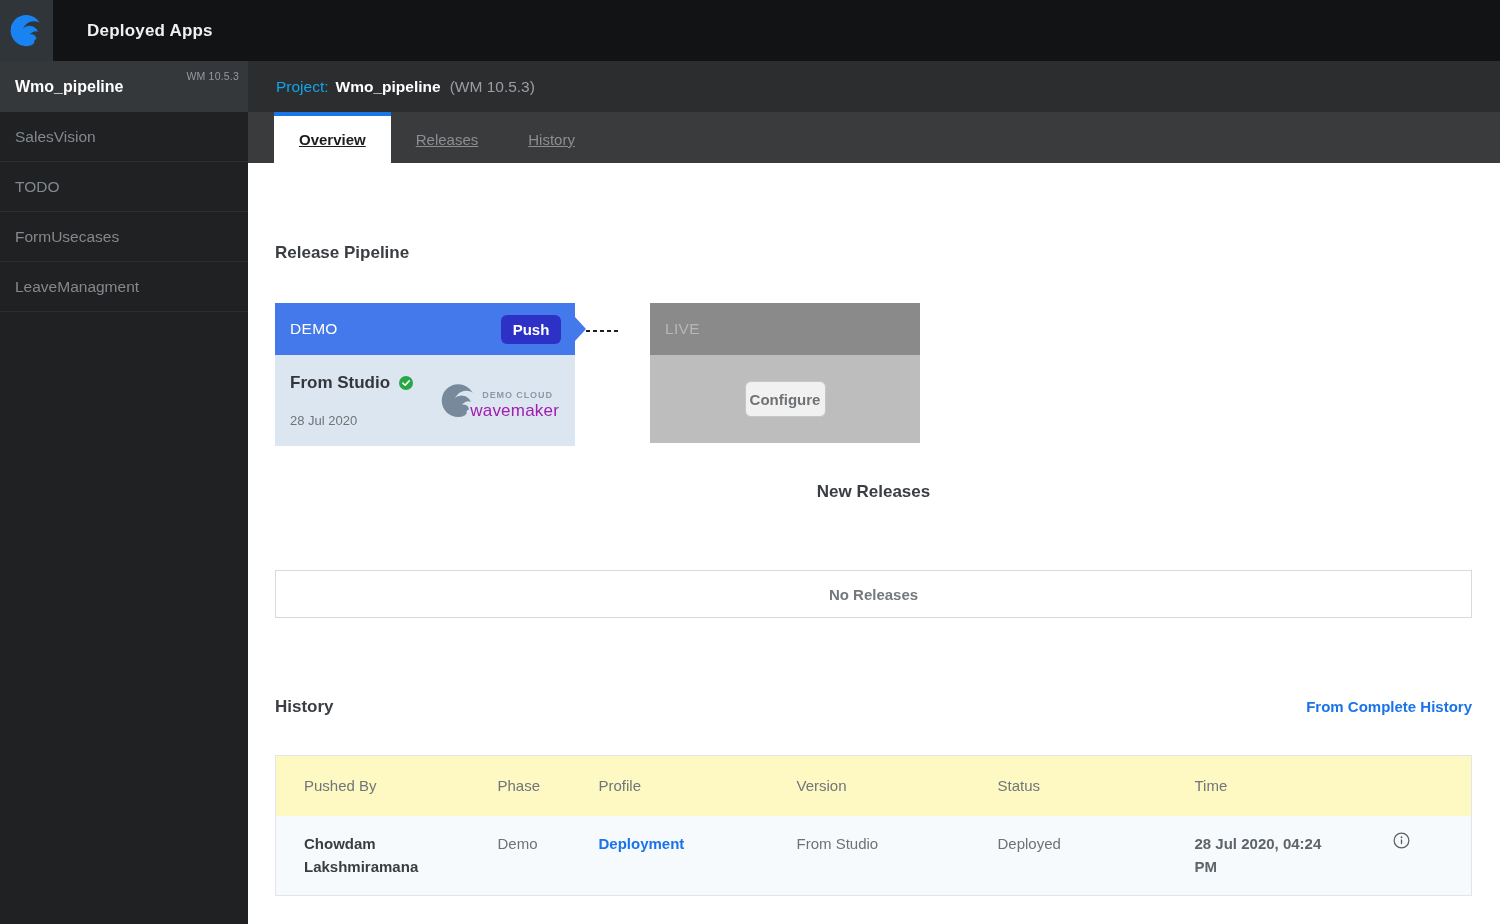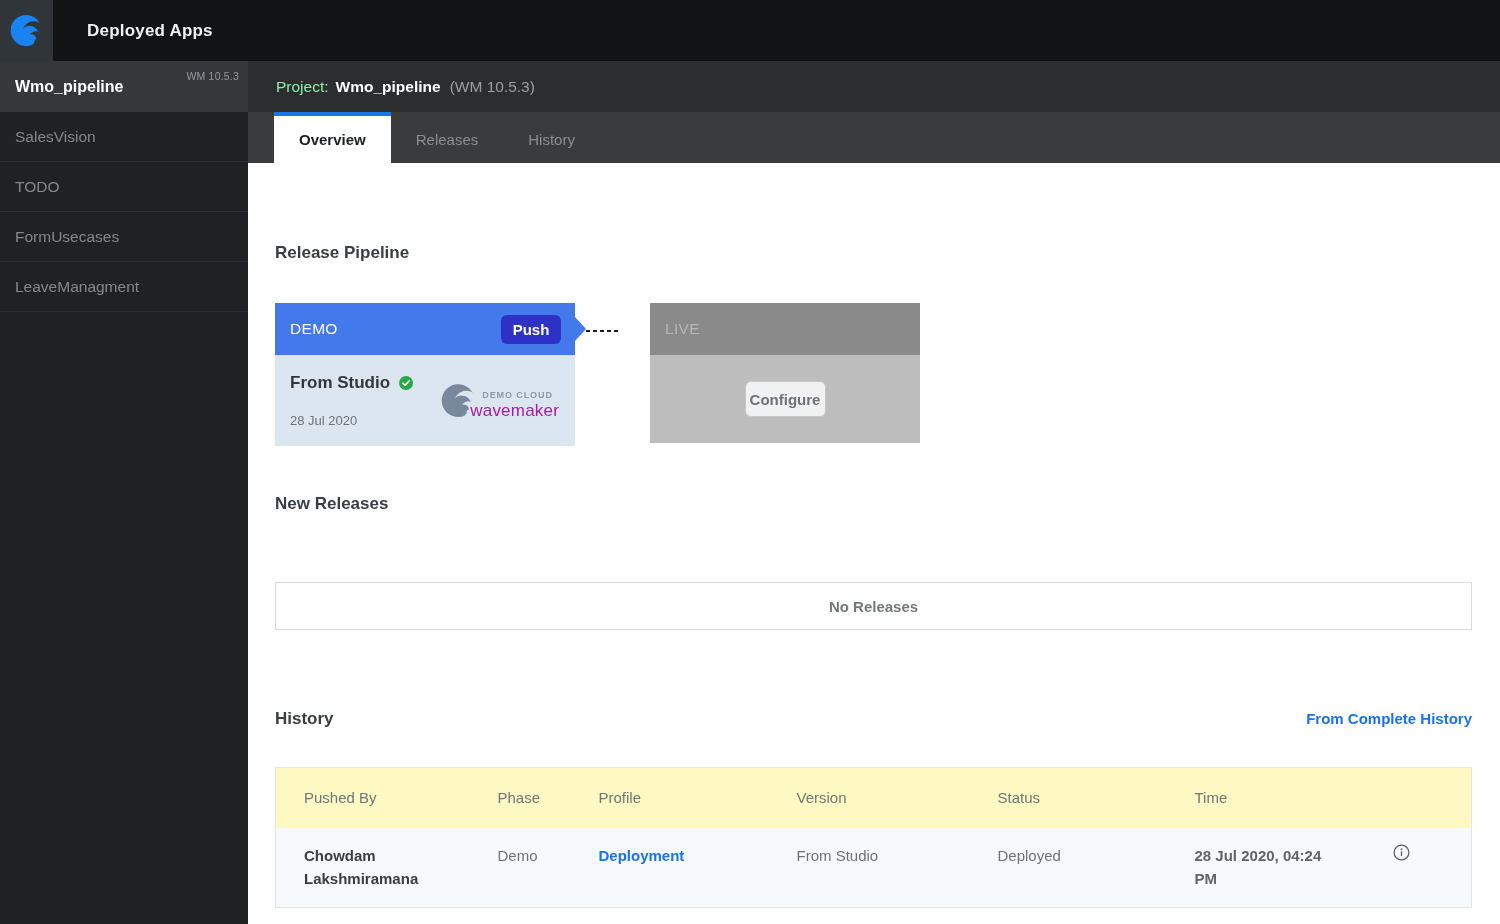--- a/index.html
+++ b/index.html
@@ -69,60 +69,61 @@
   .main { flex: 1; display: flex; flex-direction: column; background: #ffffff; }
   
   .project-strip {
     height: 51px;
     background: #2c2d2f;
     display: flex;
     align-items: center;
     padding-left: 28px;
     font-size: 15.5px;
   }
-  .project-strip .plabel { color: #86efac; }
+  .project-strip .plabel { color: #0ea5e9; }
   .project-strip .pname { color: #ffffff; font-weight: bold; margin-left: 7px; }
   .project-strip .pversion { color: #9a9ea3; margin-left: 9px; }
   
   .tabbar {
     height: 51px;
     background: #3a3b3d;
     display: flex;
     padding-left: 26px;
   }
   .tab {
     padding: 0 25px;
     display: flex;
     align-items: center;
     color: #8b8e92;
     font-size: 15px;
     font-weight: 500;
     border-top: 4px solid transparent;
     cursor: pointer;
+    text-decoration: underline;
   }
   .tab.active {
     background: #ffffff;
     color: #1b1d1f;
     font-weight: bold;
     border-top: 4px solid #1877e8;
   }
   
   .content {
     flex: 1;
     padding: 0 28px 0 27px;
     background: #ffffff;
   }
   .section-heading {
     font-size: 17px;
     line-height: 19px;
     font-weight: bold;
     color: #3a3d41;
   }
   .h-pipeline { margin-top: 80px; }
-  .h-releases { margin-top: 48px; }
+  .h-releases { margin-top: 36px; text-align: center; }
   
   .pipeline { margin-top: 41px; display: flex; align-items: flex-start; }
   .card { width: 300px; }
   .card-header {
     height: 52px;
     display: flex;
     align-items: center;
     padding: 0 14px 0 15px;
     position: relative;
   }

